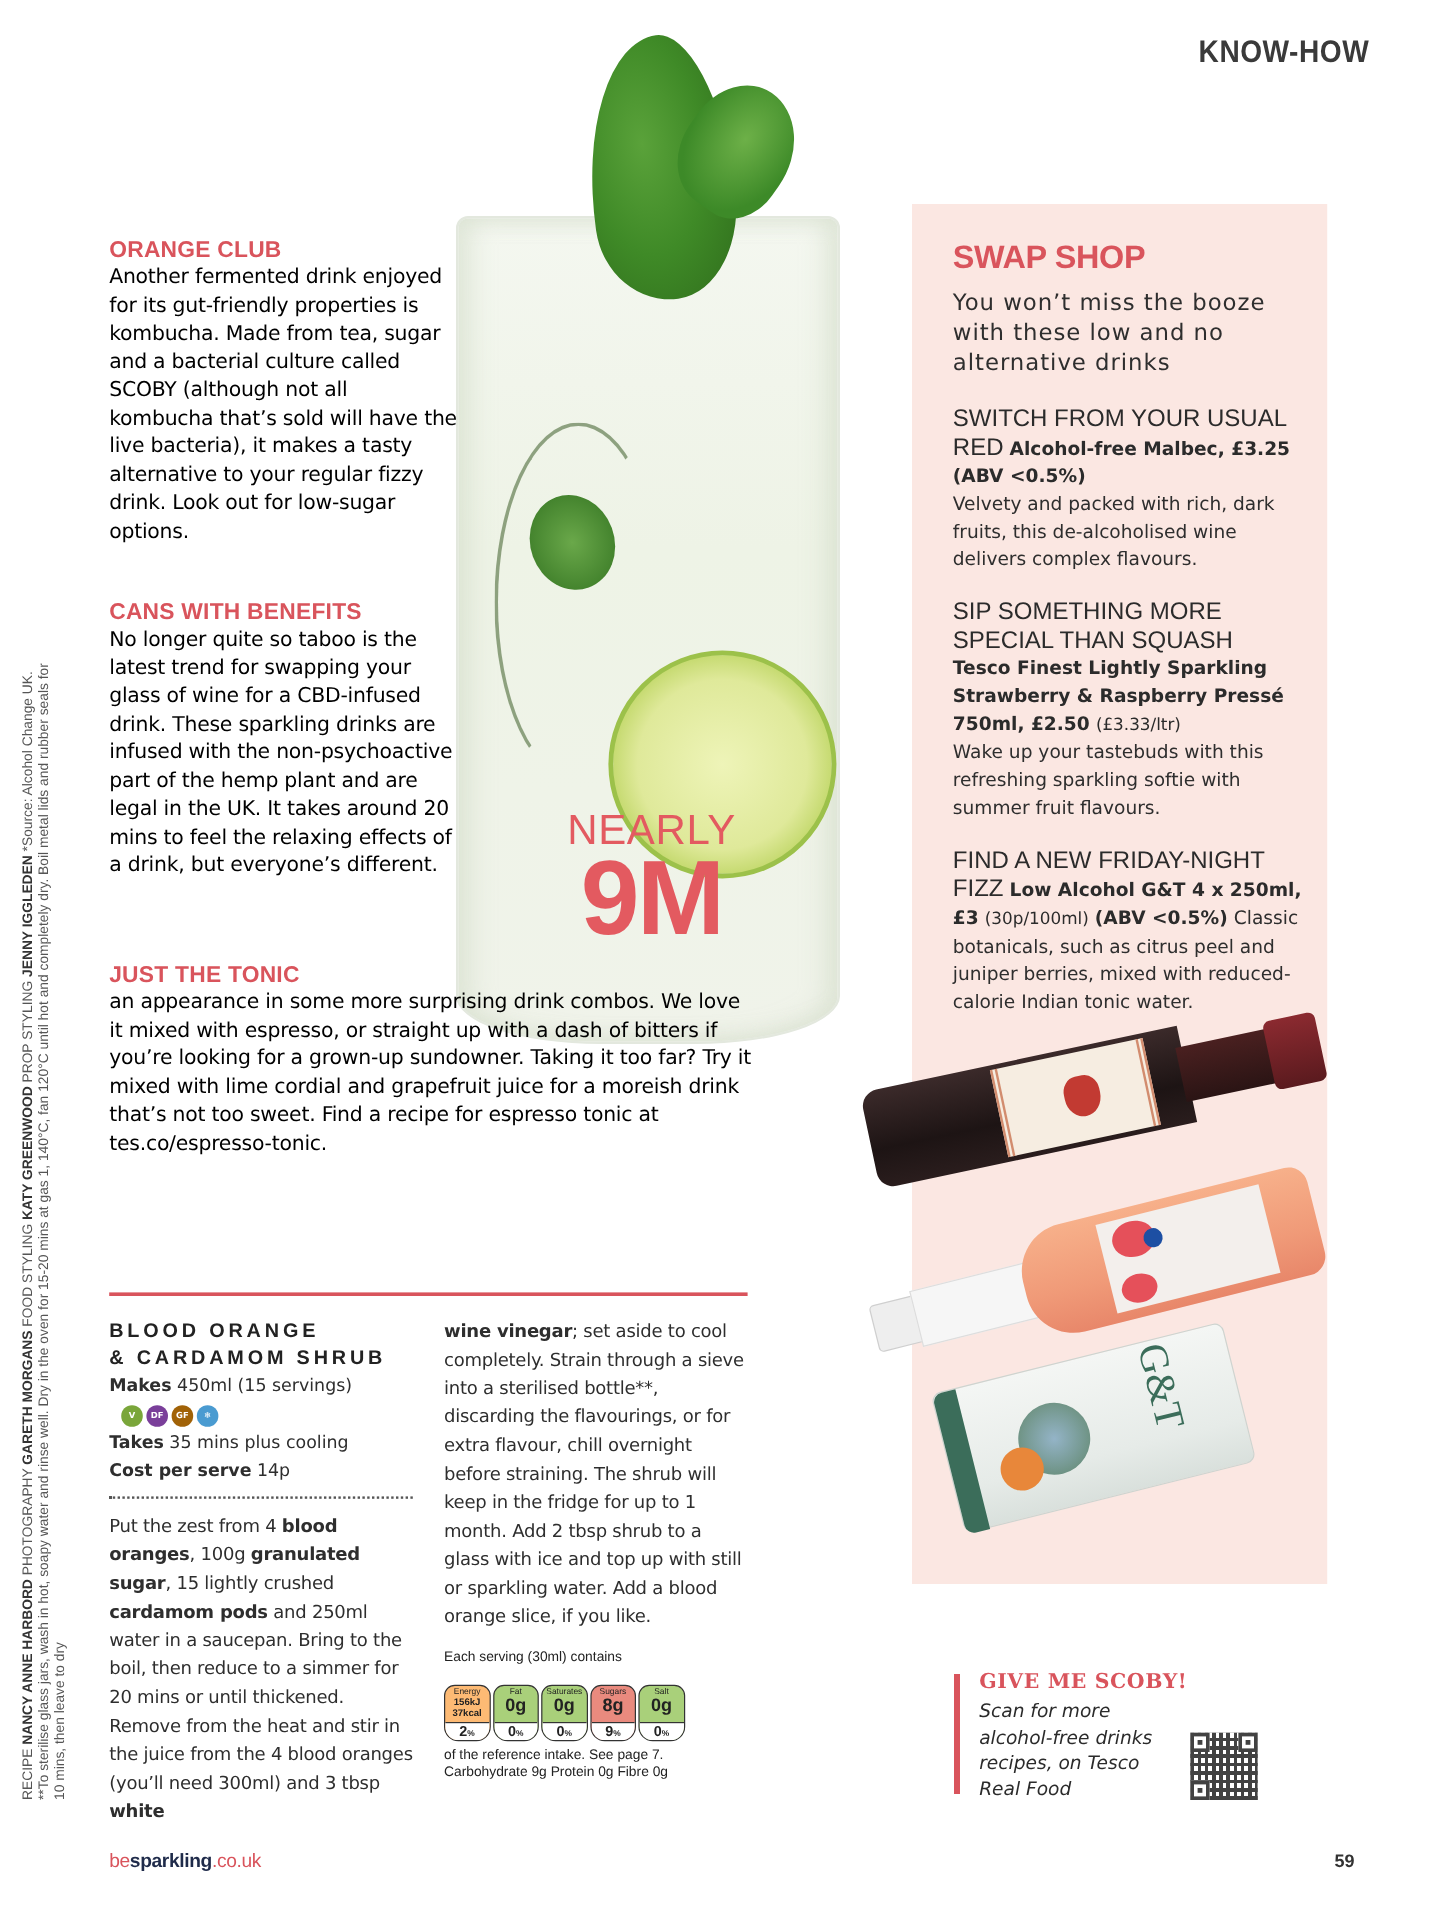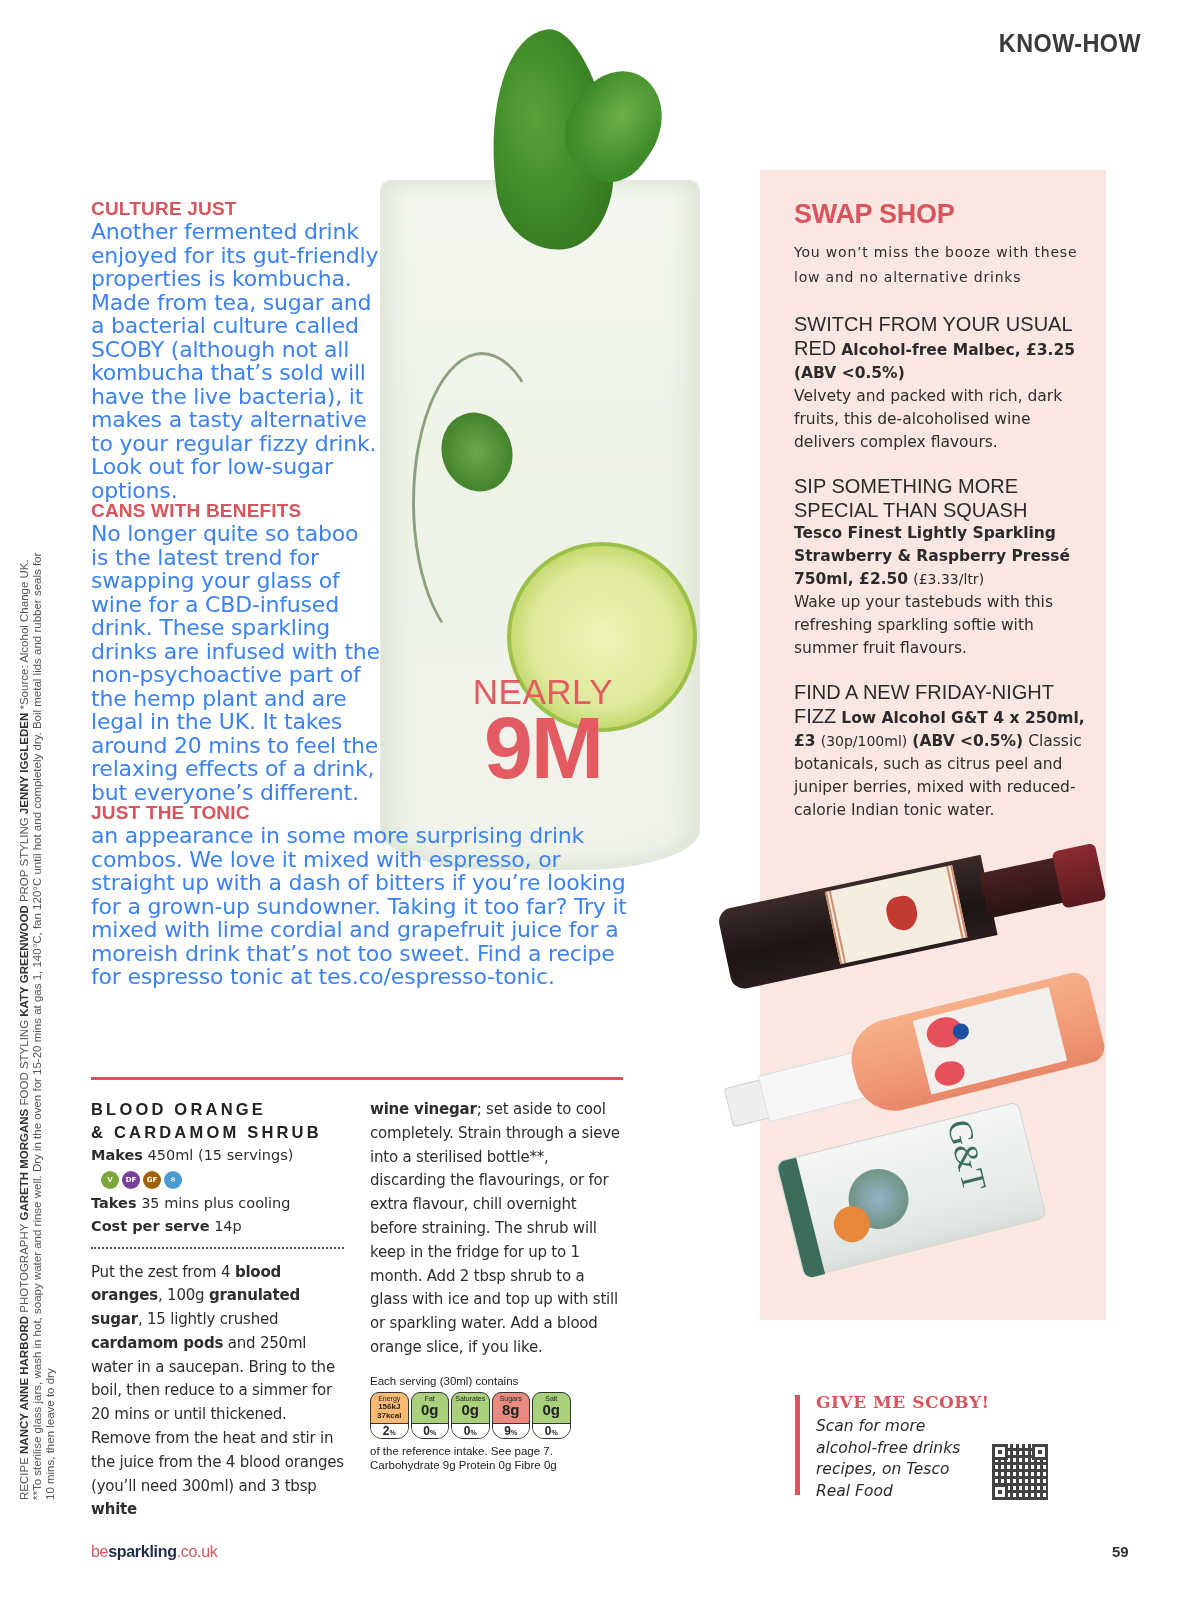--- a/index.html
+++ b/index.html
@@ -20,21 +20,21 @@
     font-family: "Liberation Sans", sans-serif; font-size: 11.5px; line-height: 13px; color: #555;
   }
   .credits b { color: #333; }
 
   
   .article { position: absolute; left: 91px; width: 290px; }
   .article h2 {
     font-family: "Liberation Sans", sans-serif; font-weight: 700;
     font-size: 19px; color: #d9545c; letter-spacing: 0.2px; line-height: 22px;
   }
-  .article p { font-size: 22px; line-height: 23.5px; color: #3b82f6; letter-spacing: -0.2px; }
+  .article p { font-size: 17px; line-height: 23.5px; color: #000000; letter-spacing: -0.2px; }
 
   #culture { top: 198px; }
   #cans { top: 500px; }
   #tonic { top: 802px; width: 540px; }
   #tonic .narrow { width: 340px; display: block; }
 
   
   .glass-area { position: absolute; left: 370px; top: 30px; width: 340px; height: 840px; }
   .glass {
     position: absolute; left: 10px; top: 150px; width: 320px; height: 690px;
@@ -91,21 +91,21 @@
   .swap {
     position: absolute; left: 760px; top: 170px; width: 346px; height: 1150px;
     background: #fbe7e2;
   }
   .swap-inner { position: absolute; left: 34px; top: 28px; width: 300px; }
   .swap h2 {
     font-family: "Liberation Sans", sans-serif; font-weight: 700;
     font-size: 27px; color: #d9545c; letter-spacing: -0.3px; line-height: 32px;
   }
   .swap .intro {
-    margin-top: 10px; font-size: 14px; line-height: 25px; color: #2e2e2e; letter-spacing: 0.8px;
+    margin-top: 10px; font-size: 19px; line-height: 25px; color: #2e2e2e; letter-spacing: 0.8px;
   }
   .swap .item { margin-top: 20px; }
   .swap .item .head {
     font-family: "Liberation Sans", sans-serif; font-size: 20px; line-height: 24px; color: #2b2b2b;
   }
   .swap .item .prod { font-weight: 700; font-size: 15.5px; line-height: 23px; color: #2b2b2b; }
   .swap .item .unit { font-weight: 400; font-size: 14px; }
   .swap .item .body { font-size: 15.5px; line-height: 23px; color: #2e2e2e; }
   #swap-item-1 { margin-top: 22px; }
 
@@ -158,21 +158,21 @@
     font-size: 7px; color: #fff; display: flex; align-items: center; justify-content: center; font-weight: 700;
   }
   .dotted { margin-top: 8px; border-top: 2px dotted #555; width: 253px; }
   .method { margin-top: 12px; font-size: 15px; line-height: 23.8px; color: #2e2e2e; letter-spacing: -0.2px; }
   .method b { font-weight: 700; }
 
   .recipe-right { position: absolute; left: 370px; top: 1098px; width: 255px; }
   .recipe-right .method { margin-top: 0; }
 
   .nutrition { position: absolute; left: 370px; top: 1375px; width: 240px; }
-  .nut-head { font-family: "Liberation Sans", sans-serif; font-size: 11.5px; color: #222; margin-bottom: 5px; }
+  .nut-head { font-family: "Liberation Sans", sans-serif; font-size: 11.5px; color: #222; margin-bottom: 17px; }
   .nut-row { display: flex; gap: 2px; }
   .nut-cell {
     width: 38.5px; height: 47px; border: 1.2px solid #333; border-radius: 9px 9px 12px 12px;
     text-align: center; font-family: "Liberation Sans", sans-serif; position: relative; overflow: hidden;
   }
   .nut-cell .lab { font-size: 7px; margin-top: 2px; color: #222; }
   .nut-cell .val { font-size: 15px; font-weight: 700; line-height: 16px; color: #222; }
   .nut-cell .val.small { font-size: 8px; line-height: 9px; font-weight: 700; }
   .nut-cell .pct {
     position: absolute; left: 0; bottom: 0; width: 100%; height: 15px; background: #fff;
@@ -209,21 +209,21 @@
 </head>
 <body>
 
 <div class="section-label">KNOW-HOW</div>
 
 <div class="credits">
   <span>RECIPE </span><b>NANCY ANNE HARBORD</b><span>  PHOTOGRAPHY </span><b>GARETH MORGANS</b><span>  FOOD STYLING </span><b>KATY GREENWOOD</b><span>  PROP STYLING </span><b>JENNY IGGLEDEN</b><span>  *Source: Alcohol Change UK. **To sterilise glass jars, wash in hot, soapy water and rinse well. Dry in the oven for 15-20 mins at gas 1, 140°C, fan 120°C until hot and completely dry. Boil metal lids and rubber seals for 10 mins, then leave to dry</span>
 </div>
 
 <div class="article" id="culture">
-  <h2>CULTURE JUST</h2>
+  <h2>ORANGE CLUB</h2>
   <p>Another fermented drink enjoyed for its gut-friendly properties is kombucha. Made from tea, sugar and a bacterial culture called SCOBY (although not all kombucha that’s sold will have the live bacteria), it makes a tasty alternative to your regular fizzy drink. Look out for low-sugar options.</p>
 </div>
 
 <div class="article" id="cans">
   <h2>CANS WITH BENEFITS</h2>
   <p>No longer quite so taboo is the latest trend for swapping your glass of wine for a CBD-infused drink. These sparkling drinks are infused with the non-psychoactive part of the hemp plant and are legal in the UK. It takes around 20 mins to feel the relaxing effects of a drink, but everyone’s different.</p>
 </div>
 
 <div class="glass-area">
   <div class="glass">

